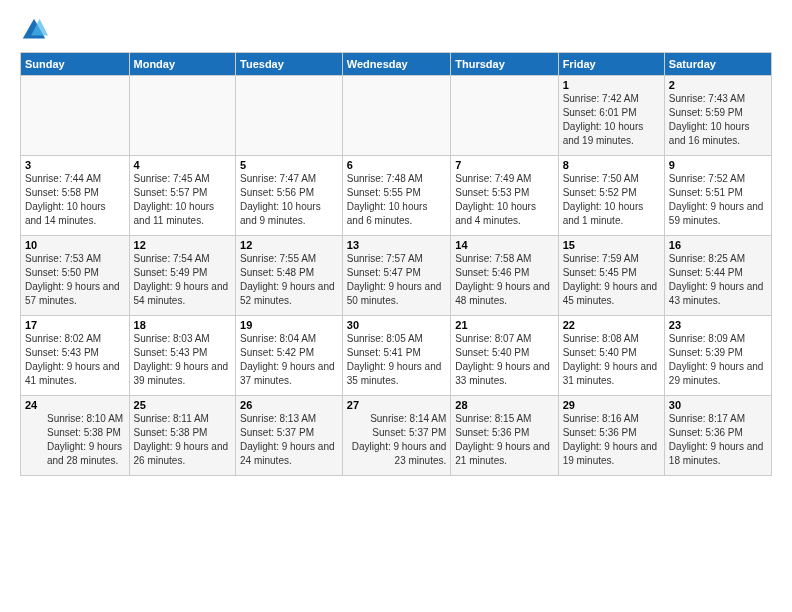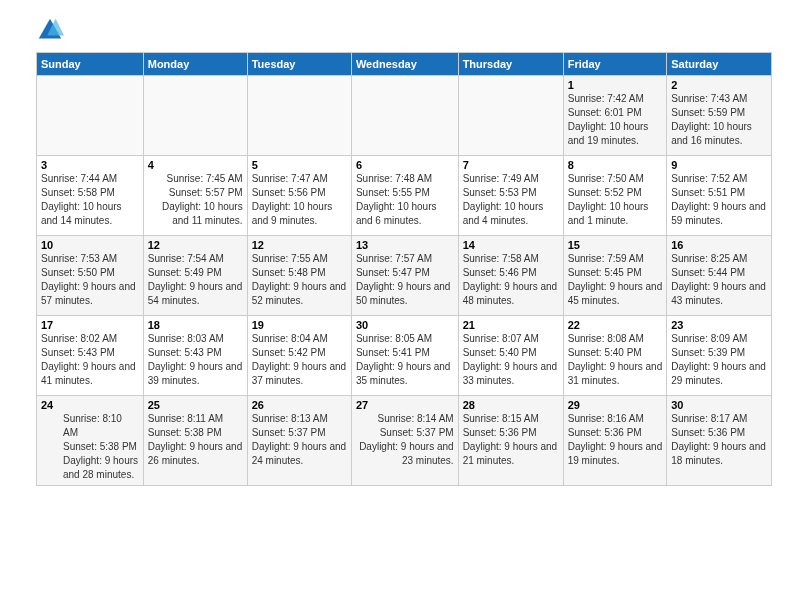--- a/index.html
+++ b/index.html
@@ -6,21 +6,21 @@
     body {
       font-family: Arial, sans-serif;
       background: #fff;
       width: 792px;
       height: 612px;
       overflow: hidden;
     }
     .page {
       width: 792px;
       height: 460px;
-      padding: 16px 20px 10px 36px;
+      padding: 16px 20px 10px 20px;
     }
     .header {
       display: flex;
       justify-content: space-between;
       align-items: flex-start;
       margin-bottom: 8px;
     }
     .logo {
       display: flex;
       align-items: center;
@@ -147,21 +147,21 @@
         </tr>
         <tr>
           <td>
             <div class="day-num">3</div>
             <div class="day-info" style="white-space: pre-line;">Sunrise: 7:44 AM
 Sunset: 5:58 PM
 Daylight: 10 hours and 14 minutes.</div>
           </td>
           <td>
             <div class="day-num">4</div>
-            <div class="day-info" style="white-space: pre-line; text-align: right;">Sunrise: 7:45 AM
+            <div class="day-info" style="white-space: pre-line;">Sunrise: 7:45 AM
 Sunset: 5:57 PM
 Daylight: 10 hours and 11 minutes.</div>
           </td>
           <td>
             <div class="day-num">5</div>
             <div class="day-info" style="white-space: pre-line;">Sunrise: 7:47 AM
 Sunset: 5:56 PM
 Daylight: 10 hours and 9 minutes.</div>
           </td>
           <td>

